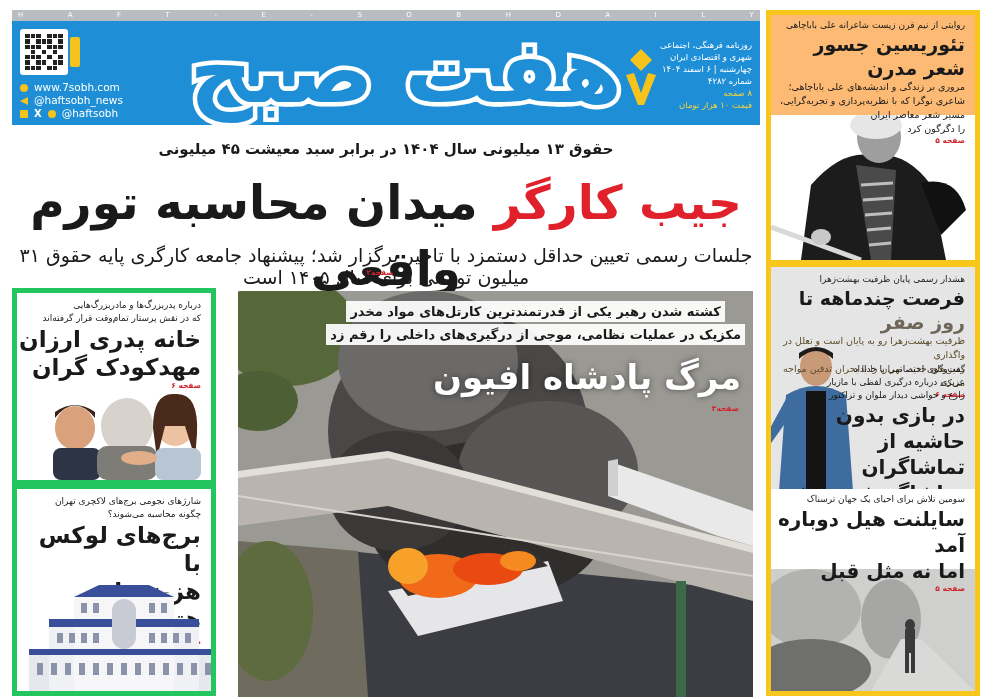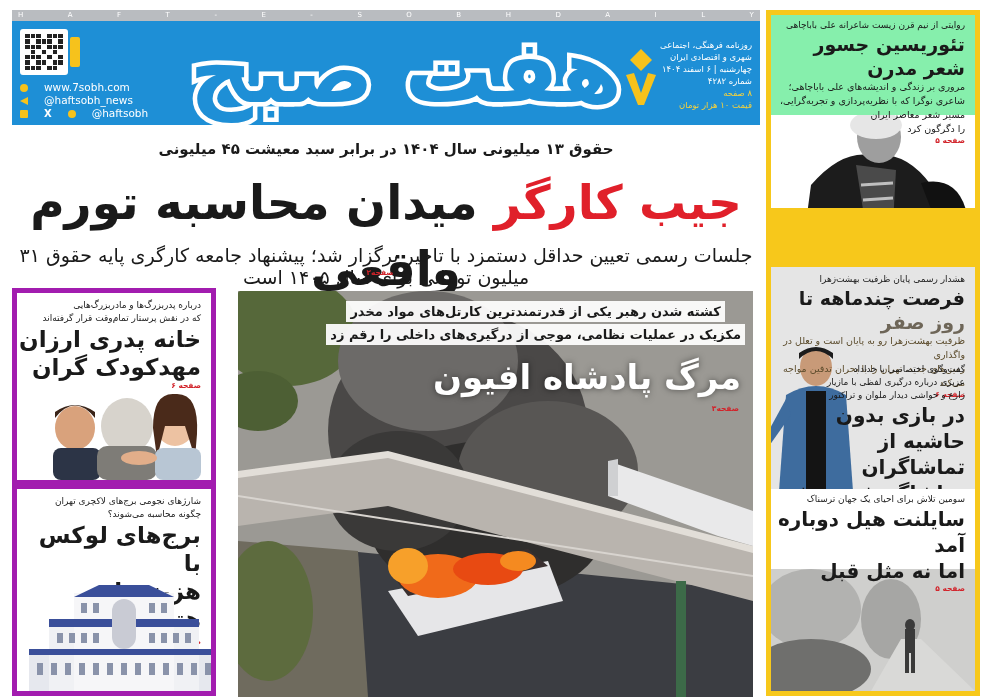--- a/index.html
+++ b/index.html
@@ -22,21 +22,21 @@
     border: 2px solid #ffffff; border-radius: 3px; background: #ffffff;
     display: grid; grid-template-columns: repeat(7, 1fr); grid-template-rows: repeat(7,1fr); gap: 1px; padding: 3px;
   }
   .qr-box span { background: #222; }
   .qr-box span.w { background: #fff; }
   .qr-tag {
     position: absolute; left: 58px; top: 16px; width: 10px; height: 30px;
     background: #f6c21c; border-radius: 2px;
   }
   .contacts { position: absolute; left: 8px; top: 60px; color: #ffffff; font-size: 10.5px; line-height: 13px; }
-  .contacts div { display: flex; align-items: center; gap: 16px; white-space: nowrap; }
+  .contacts div { display: flex; align-items: center; gap: 6px; white-space: nowrap; }
   .ci { display: inline-block; width: 8px; height: 8px; border-radius: 50%; background: #f6c21c; }
   .ci.sq { border-radius: 1px; }
   .ci.tri { background: transparent; width: 0; height: 0; border-left: 8px solid #f6c21c; border-top: 4px solid transparent; border-bottom: 4px solid transparent; border-radius: 0; transform: scaleX(-1); }
 
   .logo-wrap { position: absolute; left: 170px; top: 0px; width: 480px; height: 118px; }
   .logo-text {
     position: absolute; right: 40px; top: -8px;
     font-family: "DejaVu Sans", sans-serif; font-weight: bold; font-size: 88px; line-height: 118px;
     color: #1e8fd6; -webkit-text-stroke: 9px #ffffff; paint-order: stroke fill; direction: rtl; letter-spacing: -3px;
   }
@@ -62,21 +62,21 @@
   .subline {
     position: absolute; left: 12px; top: 244px; width: 748px; text-align: center; direction: rtl;
     font-size: 19px; color: #1a1a1a;
   }
   .pageref {
     color: #d2232a; font-size: 7.5px; font-weight: bold; direction: rtl;
   }
   .main-pageref { position: absolute; left: 330px; top: 268px; width: 100px; text-align: center; }
 
   
-  .ybox { position: absolute; border: 5px solid #a21caf; background: #ffffff; overflow: hidden; }
+  .ybox { position: absolute; border: 5px solid #22c55e; background: #ffffff; overflow: hidden; }
   .box-kids { left: 12px; top: 288px; width: 204px; height: 197px; }
   .box-tower { left: 12px; top: 484px; width: 204px; height: 212px; }
   .box-text { position: absolute; right: 10px; text-align: right; direction: rtl; }
   .small-kicker { font-size: 9px; line-height: 13px; color: #1a1a1a; }
   .box-title { font-weight: bold; font-size: 23px; line-height: 28px; color: #1a1a1a; letter-spacing: -0.5px; }
 
   
   .kids-photo { position: absolute; left: 18px; bottom: 0; width: 175px; height: 92px; }
 
   
@@ -96,21 +96,21 @@
     font-weight: bold; font-size: 13px; line-height: 19px; padding: 1px 4px; margin-bottom: 2px;
   }
   .photo-title {
     position: absolute; right: 12px; top: 66px; color: #ffffff; font-weight: bold; font-size: 34px;
     direction: rtl; text-shadow: 0 0 6px rgba(0,0,0,0.5); letter-spacing: -1px;
   }
   .photo-pageref { position: absolute; right: 14px; top: 113px; }
 
   
   .rcol-border { position: absolute; left: 766px; top: 10px; width: 214px; height: 686px; border: 5px solid #f7c81b; background: #f7c81b; }
-  .r-top { position: absolute; left: 771px; top: 15px; width: 204px; height: 193px; background: #86efac; overflow: hidden; }
+  .r-top { position: absolute; left: 771px; top: 15px; width: 204px; height: 245px; background: #fdba74; overflow: hidden; }
   .r-mid { position: absolute; left: 771px; top: 267px; width: 204px; height: 224px; background: #e5e5e5; overflow: hidden; }
   .r-bot { position: absolute; left: 771px; top: 489px; width: 204px; height: 202px; background: #ffffff; overflow: hidden; }
   .r-text { position: absolute; right: 10px; text-align: right; direction: rtl; }
   .r-kicker { font-size: 9px; line-height: 13px; color: #1a1a1a; }
   .r-title { font-weight: bold; font-size: 19px; line-height: 24px; color: #1a1a1a; letter-spacing: -0.5px; }
   .r-body { font-size: 9.5px; line-height: 14px; color: #1a1a1a; }
   .r-title-lg { font-weight: bold; font-size: 20px; line-height: 26px; color: #1a1a1a; letter-spacing: -0.5px; }
   .r-mid .r-title .gray { color: #6e6658; }
   .r-mid .r-body { color: #5a4a2a; }
 </style>

